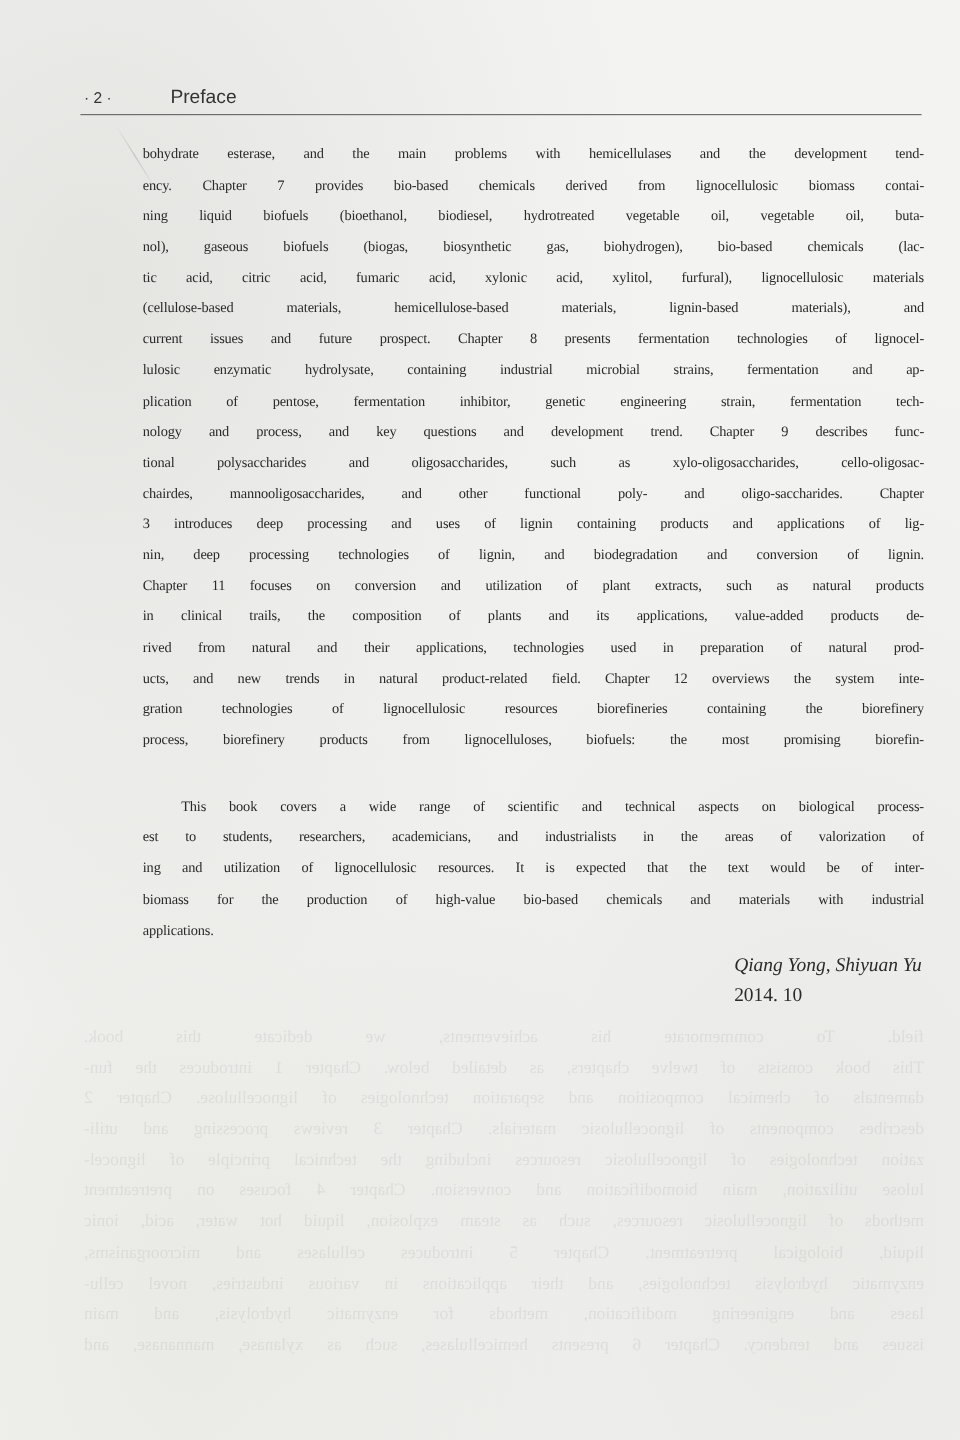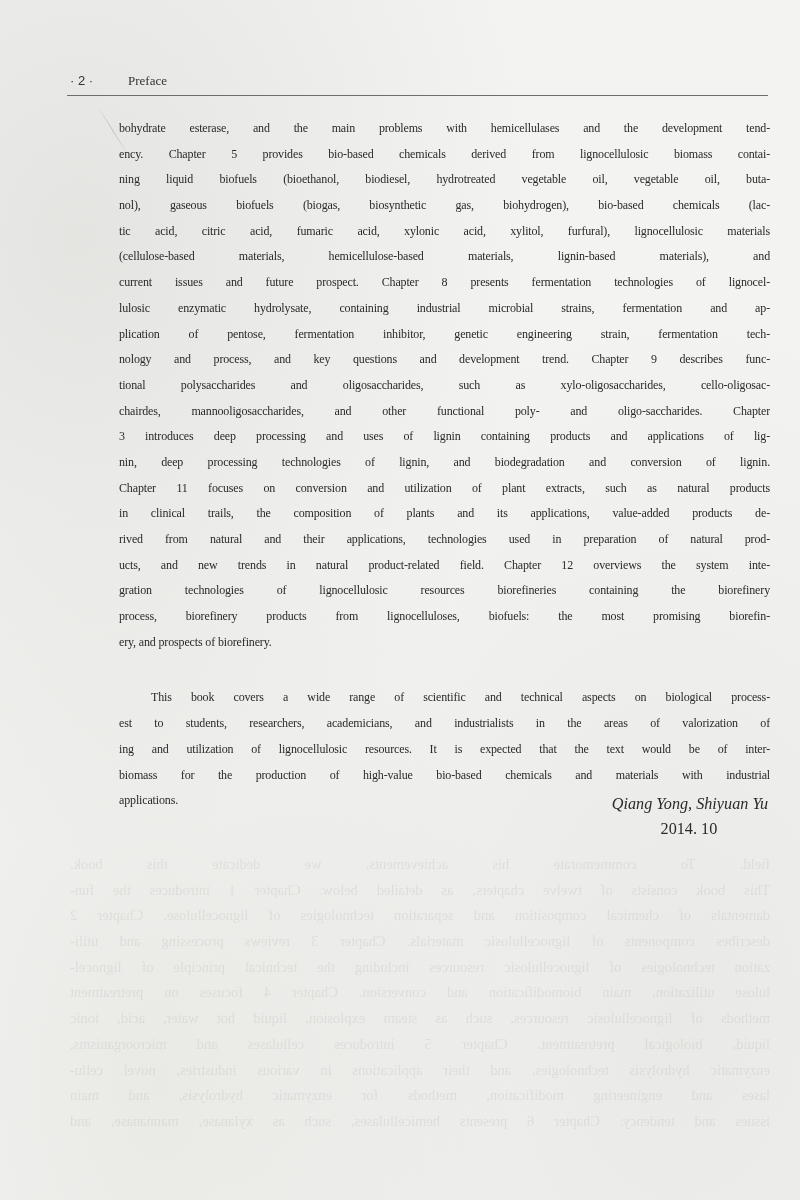--- a/index.html
+++ b/index.html
@@ -35,23 +35,23 @@
     font-size: 13px;
     color: #333;
   }
   .running-head .pnum {
     font-family: "Liberation Sans", "DejaVu Sans", sans-serif;
     font-size: 13px;
     letter-spacing: 0px;
     width: 50px;
   }
   .running-head .title {
-    font-family: Liberation Serif, serif;
-    font-size: 13px;
-    margin-left: 8px;
+    font-family: Liberation Sans, sans-serif;
+    font-size: 16px;
+    margin-left: 22px;
   }
   .head-rule {
     position: absolute;
     left: 67px;
     top: 95px;
     width: 701px;
     height: 0;
     border-top: 1.2px solid #6e6e6e;
   }
   .body-text {
@@ -74,21 +74,21 @@
     text-align-last: left;
   }
   .line.indent {
     padding-left: 32px;
     margin-top: 30px;
   }
   .signature {
     position: absolute;
     right: 32px;
     top: 792px;
-    text-align: center;
+    text-align: left;
     font-size: 16.2px;
     line-height: 25px;
   }
   .signature .authors {
     font-style: italic;
   }
   .signature .date {
     padding-right: 2px;
   }
   .ghost {
@@ -126,40 +126,39 @@
   <div class="crease"></div>
 
   <div class="running-head">
     <span class="pnum">· 2 ·</span>
     <span class="title">Preface</span>
   </div>
   <div class="head-rule"></div>
 
   <div class="body-text">
     <div class="line">bohydrate esterase, and the main problems with hemicellulases and the development tend-</div>
-    <div class="line">ency. Chapter 5 provides bio-based chemicals derived from lignocellulosic biomass contai-</div>
+    <div class="line">ency. Chapter 7 provides bio-based chemicals derived from lignocellulosic biomass contai-</div>
     <div class="line">ning liquid biofuels (bioethanol, biodiesel, hydrotreated vegetable oil, vegetable oil, buta-</div>
     <div class="line">nol), gaseous biofuels (biogas, biosynthetic gas, biohydrogen), bio-based chemicals (lac-</div>
     <div class="line">tic acid, citric acid, fumaric acid, xylonic acid, xylitol, furfural), lignocellulosic materials</div>
     <div class="line">(cellulose-based materials, hemicellulose-based materials, lignin-based materials), and</div>
     <div class="line">current issues and future prospect. Chapter 8 presents fermentation technologies of lignocel-</div>
     <div class="line">lulosic enzymatic hydrolysate, containing industrial microbial strains, fermentation and ap-</div>
     <div class="line">plication of pentose, fermentation inhibitor, genetic engineering strain, fermentation tech-</div>
     <div class="line">nology and process, and key questions and development trend. Chapter 9 describes func-</div>
     <div class="line">tional polysaccharides and oligosaccharides, such as xylo-oligosaccharides, cello-oligosac-</div>
     <div class="line">chairdes, mannooligosaccharides, and other functional poly- and oligo-saccharides. Chapter</div>
     <div class="line">3 introduces deep processing and uses of lignin containing products and applications of lig-</div>
     <div class="line">nin, deep processing technologies of lignin, and biodegradation and conversion of lignin.</div>
     <div class="line">Chapter 11 focuses on conversion and utilization of plant extracts, such as natural products</div>
     <div class="line">in clinical trails, the composition of plants and its applications, value-added products de-</div>
     <div class="line">rived from natural and their applications, technologies used in preparation of natural prod-</div>
     <div class="line">ucts, and new trends in natural product-related field. Chapter 12 overviews the system inte-</div>
     <div class="line">gration technologies of lignocellulosic resources biorefineries containing the biorefinery</div>
     <div class="line">process, biorefinery products from lignocelluloses, biofuels: the most promising biorefin-</div>
-    <div class="line last">ery, and prospects of biorefinery.</div>
     <div class="line indent">This book covers a wide range of scientific and technical aspects on biological process-</div>
     <div class="line">est to students, researchers, academicians, and industrialists in the areas of valorization of</div>
     <div class="line">ing and utilization of lignocellulosic resources. It is expected that the text would be of inter-</div>
     <div class="line">biomass for the production of high-value bio-based chemicals and materials with industrial</div>
     <div class="line last">applications.</div>
   </div>
 
   <div class="signature">
     <div class="authors">Qiang Yong, Shiyuan Yu</div>
     <div class="date">2014. 10</div>

